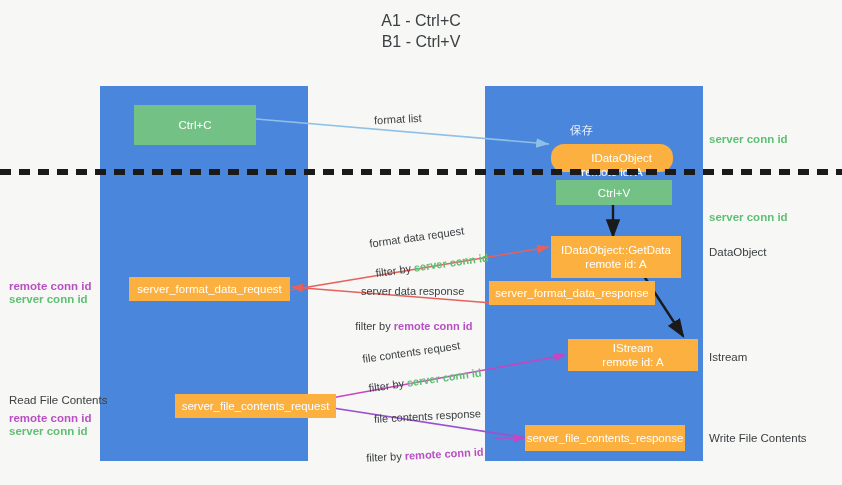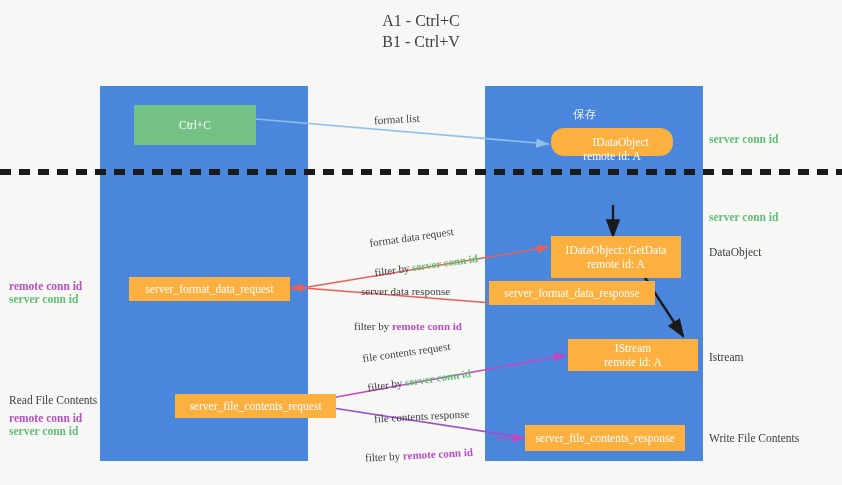--- a/index.html
+++ b/index.html
@@ -4,21 +4,21 @@
 <style>
   html,body{margin:0;padding:0;}
   body{
     width:842px;height:485px;
     background:#f7f7f5;
     font-family:"Liberation Sans", sans-serif;
     color:#3c4043;
     overflow:hidden;
     position:relative;
   }
-  #stage{position:absolute;left:0;top:0;width:842px;height:485px;font-family:Liberation Serif, serif;}
+  #stage{position:absolute;left:0;top:0;width:842px;height:485px;}
 
   
   .title{
     position:absolute;left:0;top:10px;width:842px;
     text-align:center;font-size:16px;line-height:21px;color:#3c4043;
     white-space:pre;
   }
 
   
   .colhead{
@@ -116,28 +116,31 @@
 
     <line x1="527" y1="438" x2="294" y2="402" stroke="#9b51d0" stroke-width="1.5" marker-end="url(#ahPur)"></line>
 
     <line x1="495" y1="438" x2="525" y2="438" stroke="#c844c0" stroke-width="1.5" marker-end="url(#ahMag)"></line>
   </svg>
 
   <div class="node green" style="left:134px;top:105px;width:122px;height:40px;">
     <span>Ctrl+C</span>
   </div>
 
-  <div class="node orange" style="left:551px;top:128px;width:122px;height:28px;border-radius:13px;">
+  <div class="node orange" style="left:551px;top:144px;width:122px;height:28px;border-radius:13px;">
     <span class="stacktxt">
       <span class="ghost">保存</span>
       <span>IDataObject
 remote id: A</span>
     </span>
   </div>
 
+  <div class="node green" style="left:556px;top:180px;width:116px;height:25px;">
+    <span>Ctrl+V</span>
+  </div>
 
   <div class="node orange" style="left:551px;top:236px;width:130px;height:42px;">
     <span>IDataObject::GetData
 remote id: A</span>
   </div>
 
   <div class="node orange" style="left:568px;top:339px;width:130px;height:32px;">
     <span>IStream
 remote id: A</span>
   </div>

